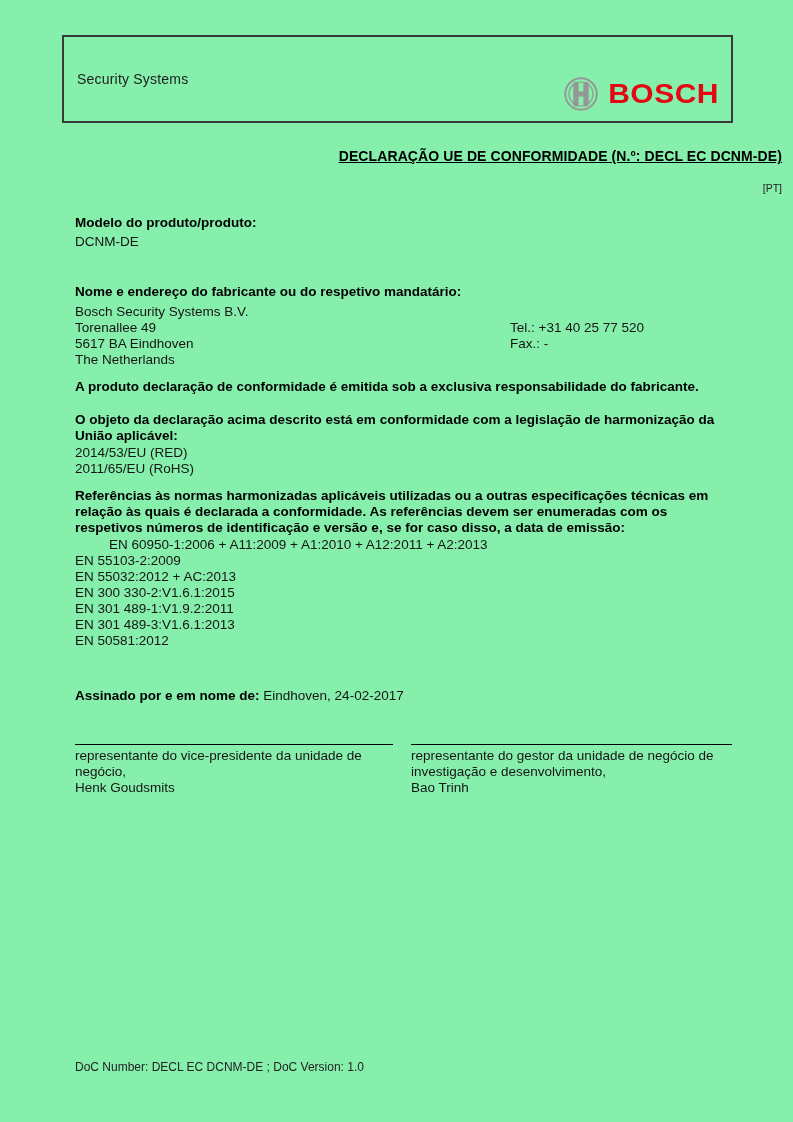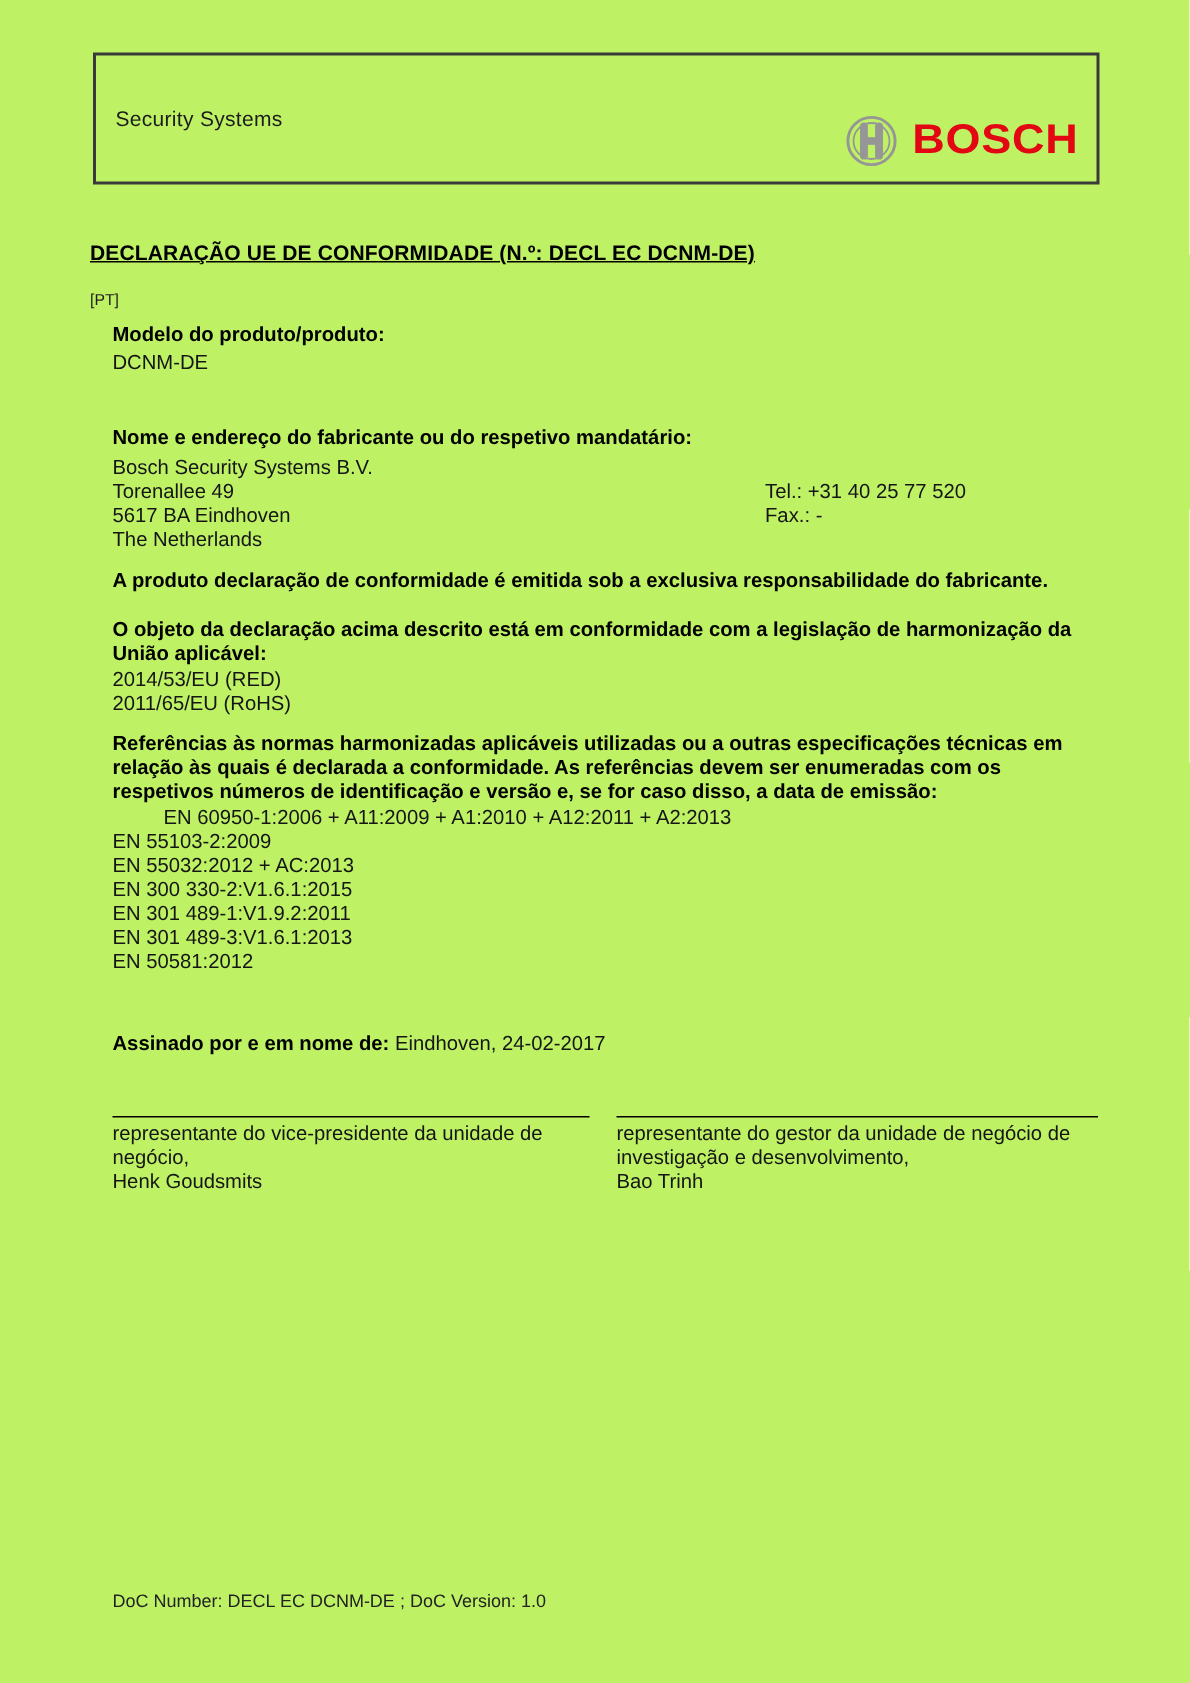--- a/index.html
+++ b/index.html
@@ -1,20 +1,20 @@
 <!DOCTYPE html>
 <html><head>
 <meta charset="utf-8">
 <style>
   html, body { margin: 0; padding: 0; background: #ffffff; }
   .page {
     position: relative;
     width: 793px;
     height: 1122px;
-    background: #bef264;
+    background: #86efac;
     font-family: "Liberation Sans", sans-serif;
     color: #151515;
     font-size: 13.5px;
     line-height: 16px;
     overflow: hidden;
   }
   
   .header-box {
     position: absolute;
     left: 62px; top: 35px;
@@ -31,23 +31,23 @@
   .logo-word {
     font-size: 30px;
     font-weight: bold;
     letter-spacing: 0.5px;
     transform: scaleY(0.92);
     font-family: "Liberation Sans", sans-serif;
   }
   
   .title-wrap {
     position: absolute;
-    left: 60px; top: 160px;
+    left: 60px; top: 148px;
     width: 722px;
-    text-align: left;
+    text-align: right;
   }
   .doc-title {
     font-size: 14px;
     font-weight: bold;
     text-decoration: underline;
     color: #000;
     letter-spacing: 0.1px;
   }
   .lang-tag { font-size: 10.5px; margin-top: 16px; color: #1c1c1c; }
   

